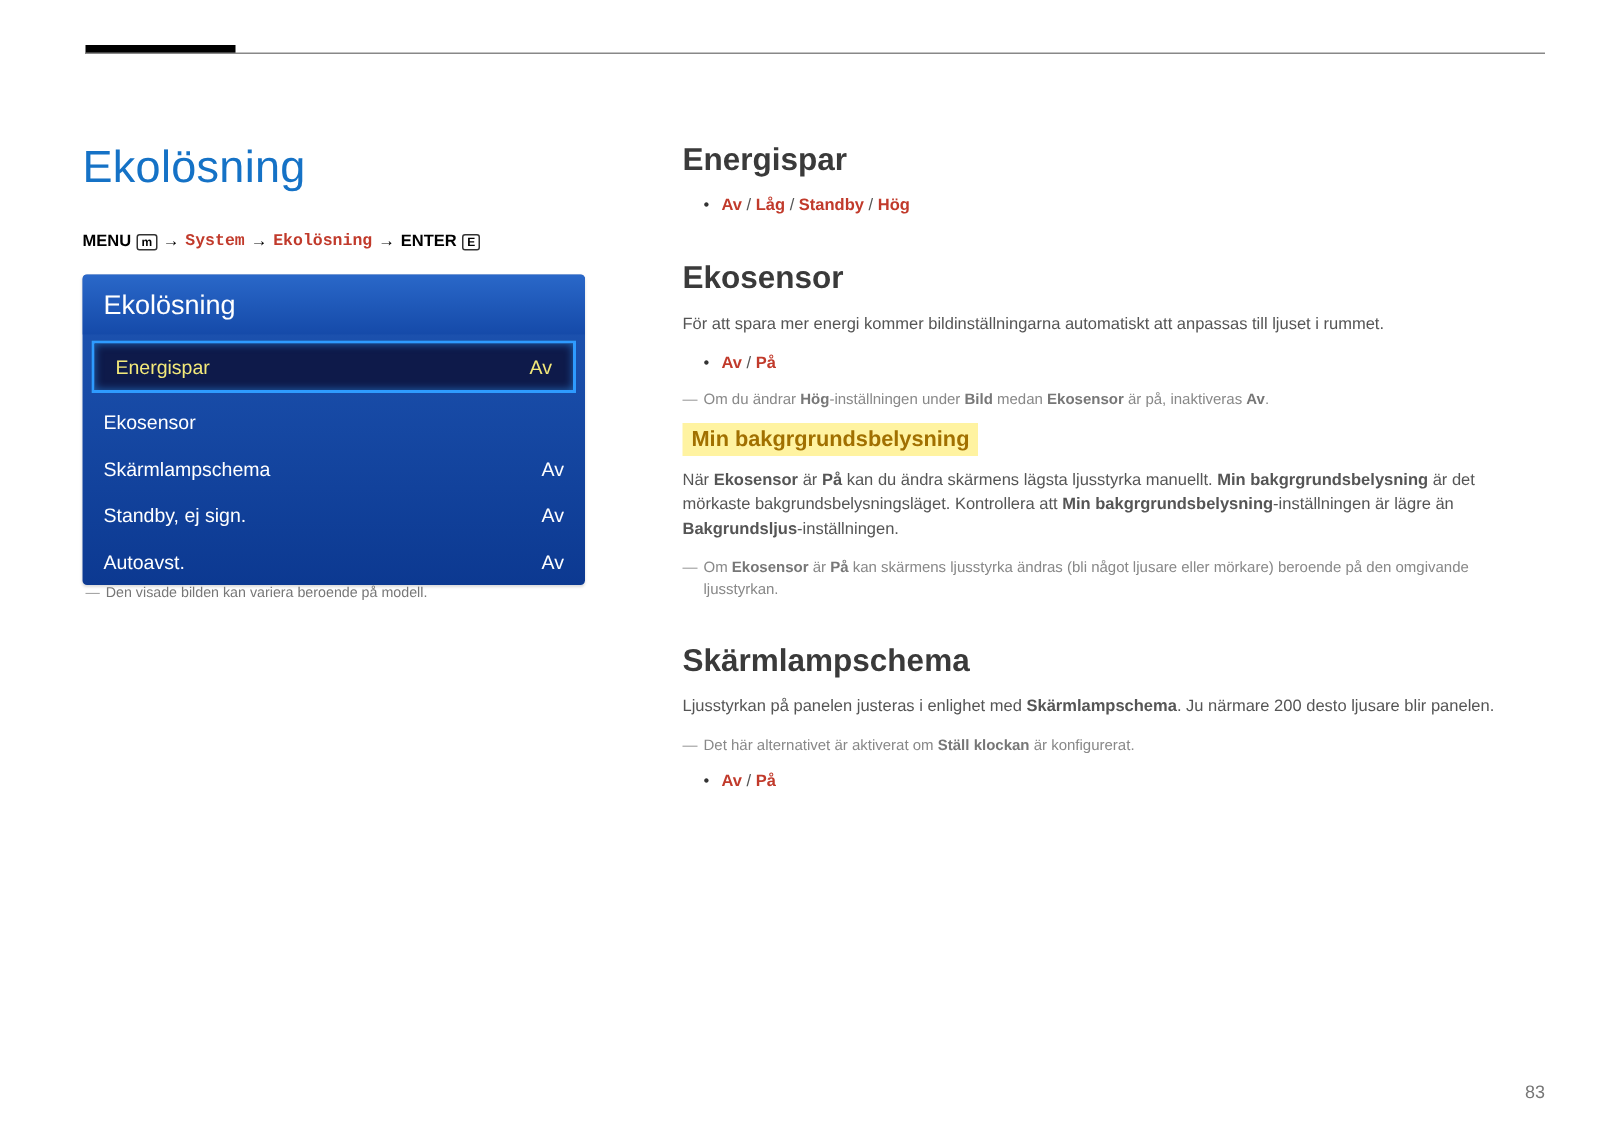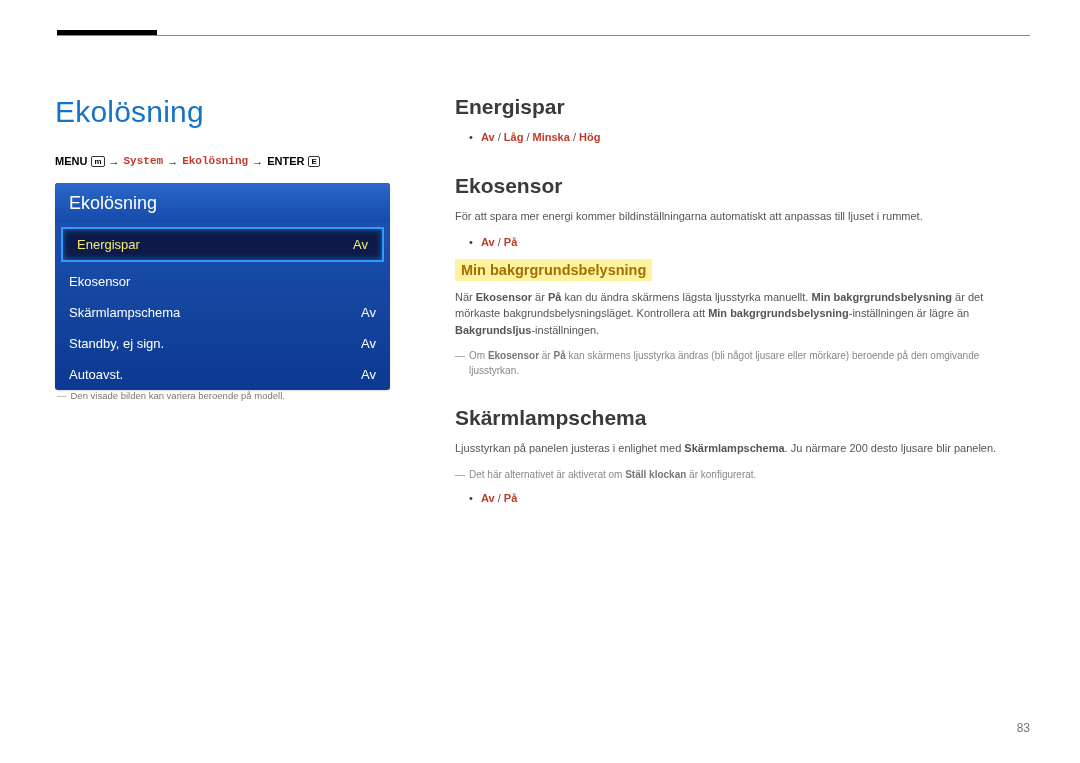--- a/index.html
+++ b/index.html
@@ -214,27 +214,30 @@
         </div>
     </div>
 
     <div class="caption">Den visade bilden kan variera beroende på modell.</div>
   </div>
 
   <div class="right-col">
 
     <div class="section">
       <div class="h2">Energispar</div>
-      <div class="bullet" id="opts-energispar"><span class="opt-red">Av</span><span class="opt-sep"> / </span><span class="opt-red">Låg</span><span class="opt-sep"> / </span><span class="opt-red">Minska</span><span class="opt-sep"> / </span><span class="opt-red">Hög</span></div>
+      <div class="bullet" id="opts-energispar"><span class="opt-red">Av</span><span class="opt-sep"> / </span><span class="opt-red">Låg</span><span class="opt-sep"> / </span><span class="opt-red">Standby</span><span class="opt-sep"> / </span><span class="opt-red">Hög</span></div>
     </div>
 
     <div class="section">
       <div class="h2">Ekosensor</div>
       <div class="para">För att spara mer energi kommer bildinställningarna automatiskt att anpassas till ljuset i rummet.</div>
       <div class="bullet" id="opts-ekosensor"><span class="opt-red">Av</span><span class="opt-sep"> / </span><span class="opt-red">På</span></div>
+      <div class="note">
+        <span>Om du ändrar </span><b>Hög</b><span>-inställningen under </span><b>Bild</b><span> medan </span><b>Ekosensor</b><span> är på, inaktiveras </span><b>Av</b><span>.</span>
+      </div>
 
       <div class="h3-hl">Min bakgrgrundsbelysning</div>
       <div class="para">
         <span>När </span><b>Ekosensor</b><span> är </span><b>På</b><span> kan du ändra skärmens lägsta ljusstyrka manuellt. </span><b>Min bakgrgrundsbelysning</b><span> är det mörkaste bakgrundsbelysningsläget. Kontrollera att </span><b>Min bakgrgrundsbelysning</b><span>-inställningen är lägre än </span><b>Bakgrundsljus</b><span>-inställningen.</span>
       </div>
       <div class="note">
         <span>Om </span><b>Ekosensor</b><span> är </span><b>På</b><span> kan skärmens ljusstyrka ändras (bli något ljusare eller mörkare) beroende på den omgivande ljusstyrkan.</span>
       </div>
     </div>
 

